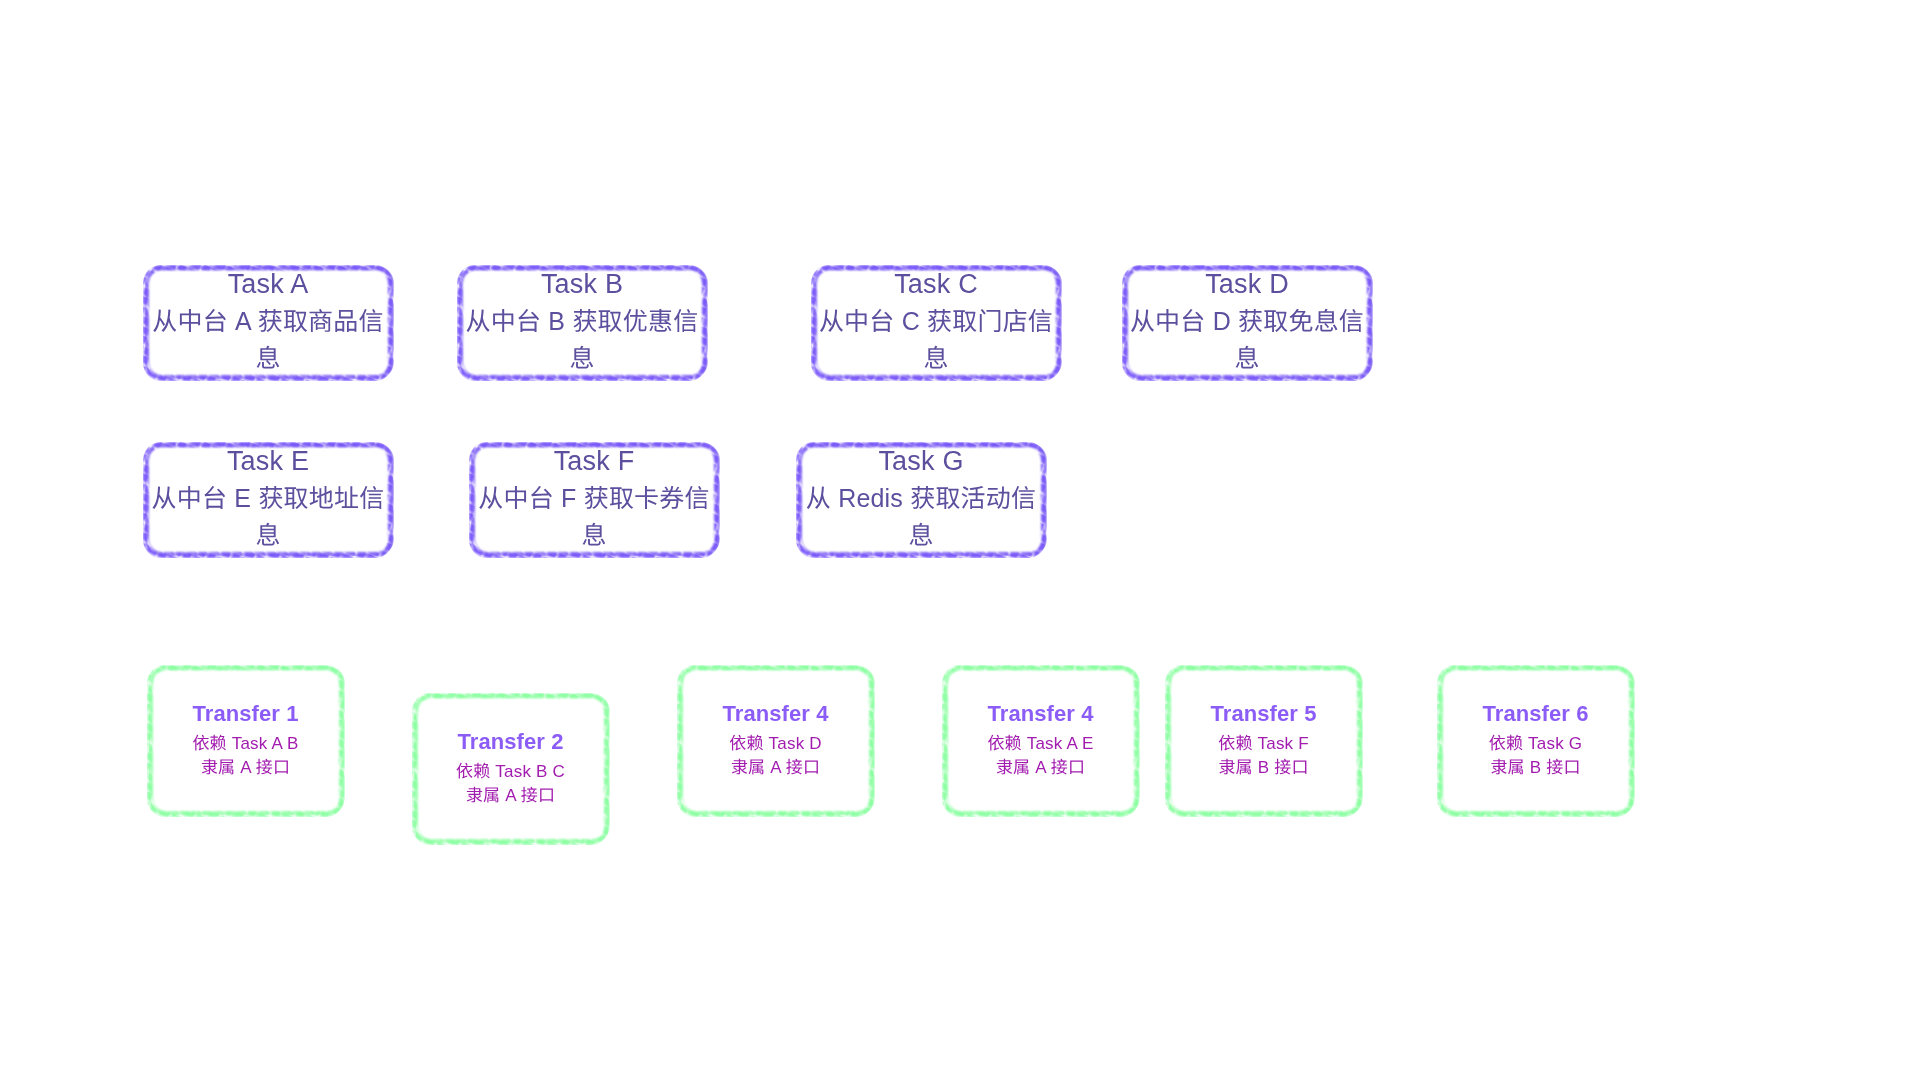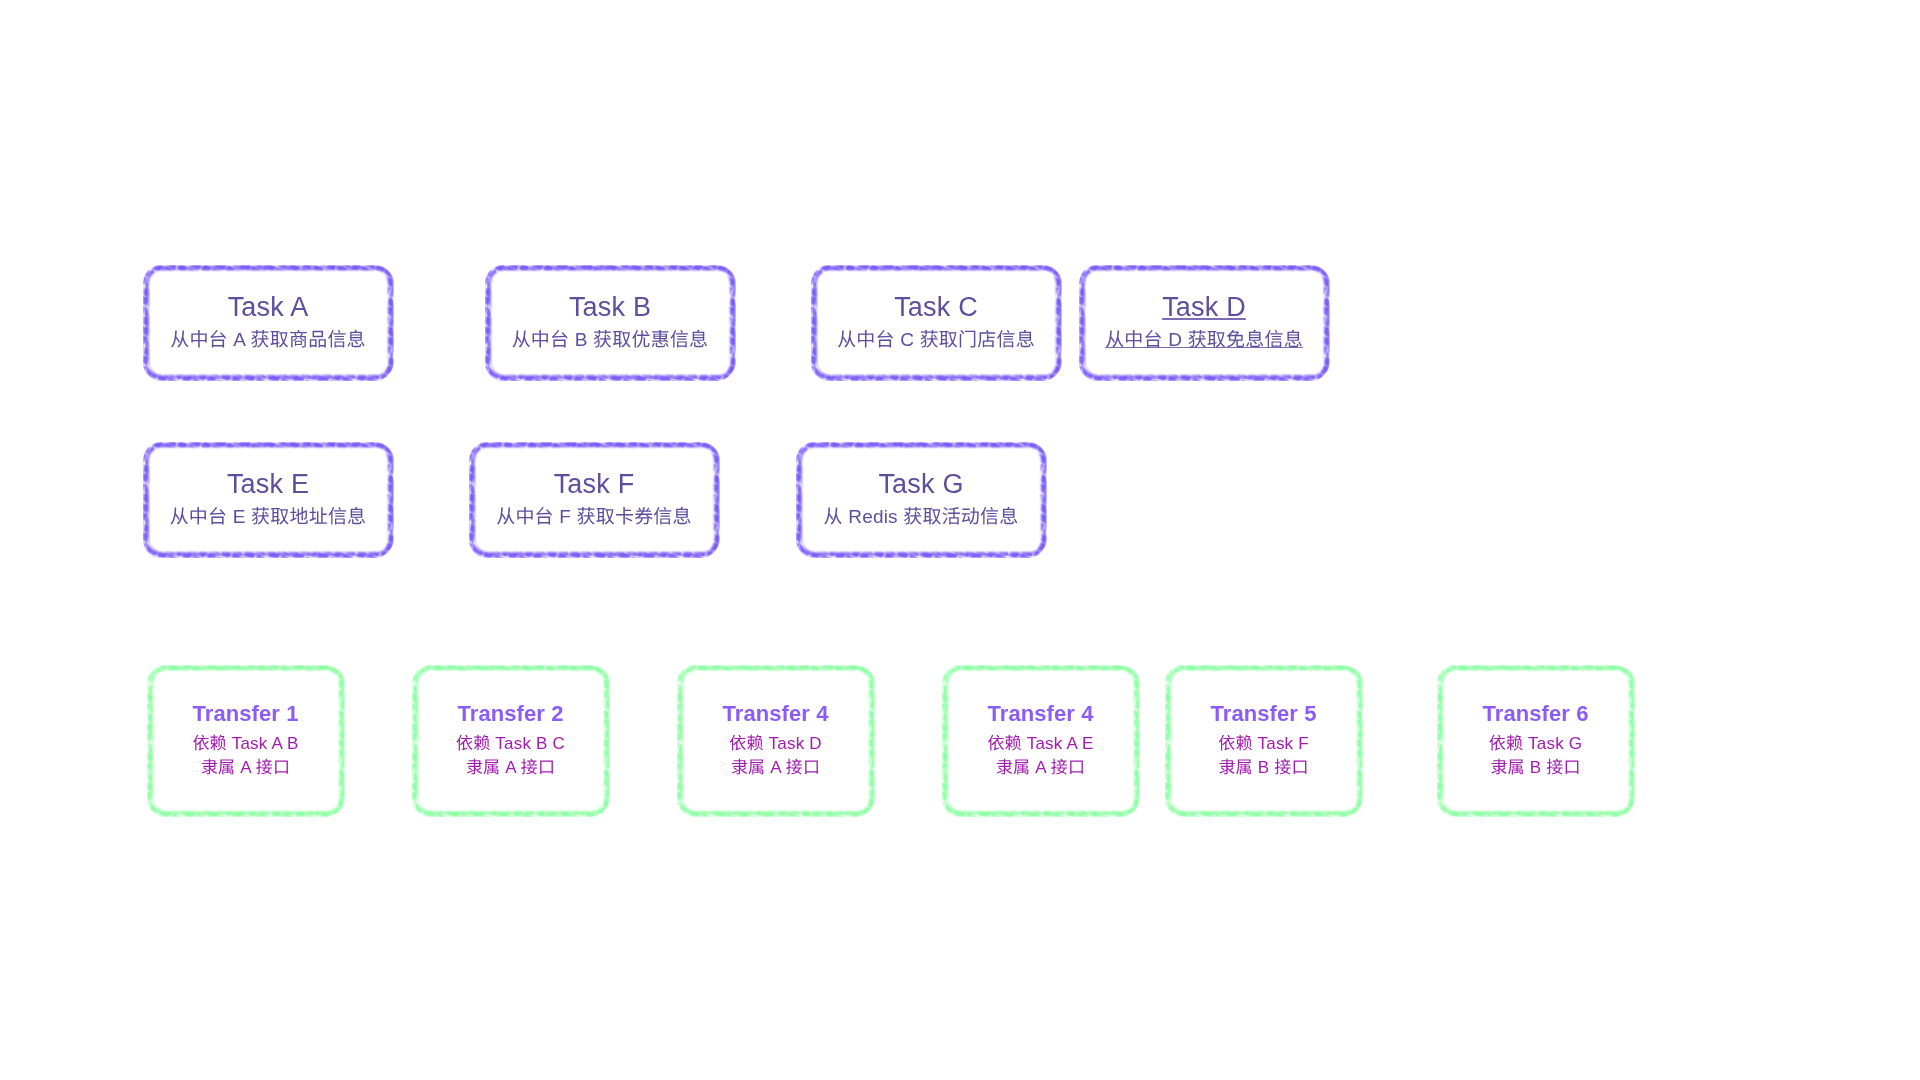--- a/index.html
+++ b/index.html
@@ -91,21 +91,21 @@
     height: 110px;
   }
   .node.task .title {
     font-size: 27px;
     font-weight: 400;
     color: #5b4f9e;
     line-height: 1.08;
     letter-spacing: .2px;
   }
   .node.task .subtitle {
-    font-size: 19px;
+    font-size: 25px;
     font-weight: 400;
     color: #5b4f9e;
     line-height: 1.45;
     margin-top: 4px;
     letter-spacing: .2px;
   }
 
   
   .node.transfer {
     color: #84db8e;
@@ -130,29 +130,29 @@
 </style>
 </head>
 <body style="background: rgb(255, 255, 255);">
 
 <div id="canvas">
   <div id="task-layer">
       <div class="node task" style="left: 146px; top: 268px;">
         <div class="title">Task A</div>
         <div class="subtitle">从中台 A 获取商品信息</div>
       </div>
-      <div class="node task" style="left: 488px; top: 268px;">
+      <div class="node task" style="left: 460px; top: 268px;">
         <div class="title">Task B</div>
         <div class="subtitle">从中台 B 获取优惠信息</div>
       </div>
       <div class="node task" style="left: 814px; top: 268px;">
         <div class="title">Task C</div>
         <div class="subtitle">从中台 C 获取门店信息</div>
       </div>
-      <div class="node task" style="left: 1082px; top: 268px; text-decoration: underline;">
+      <div class="node task" style="left: 1125px; top: 268px;">
         <div class="title">Task D</div>
         <div class="subtitle">从中台 D 获取免息信息</div>
       </div>
       <div class="node task" style="left: 146px; top: 445px;">
         <div class="title">Task E</div>
         <div class="subtitle">从中台 E 获取地址信息</div>
       </div>
       <div class="node task" style="left: 472px; top: 445px;">
         <div class="title">Task F</div>
         <div class="subtitle">从中台 F 获取卡券信息</div>
@@ -161,21 +161,21 @@
         <div class="title">Task G</div>
         <div class="subtitle">从 Redis 获取活动信息</div>
       </div>
     </div>
   <div id="transfer-layer">
       <div class="node transfer" style="left: 150px; top: 668px;">
         <div class="title">Transfer 1</div>
         <div class="line first">依赖 Task A B</div>
         <div class="line">隶属 A 接口</div>
       </div>
-      <div class="node transfer" style="left: 415px; top: 668px;">
+      <div class="node transfer" style="left: 415px; top: 696px;">
         <div class="title">Transfer 2</div>
         <div class="line first">依赖 Task B C</div>
         <div class="line">隶属 A 接口</div>
       </div>
       <div class="node transfer" style="left: 680px; top: 668px;">
         <div class="title">Transfer 4</div>
         <div class="line first">依赖 Task D</div>
         <div class="line">隶属 A 接口</div>
       </div>
       <div class="node transfer" style="left: 945px; top: 668px;">

